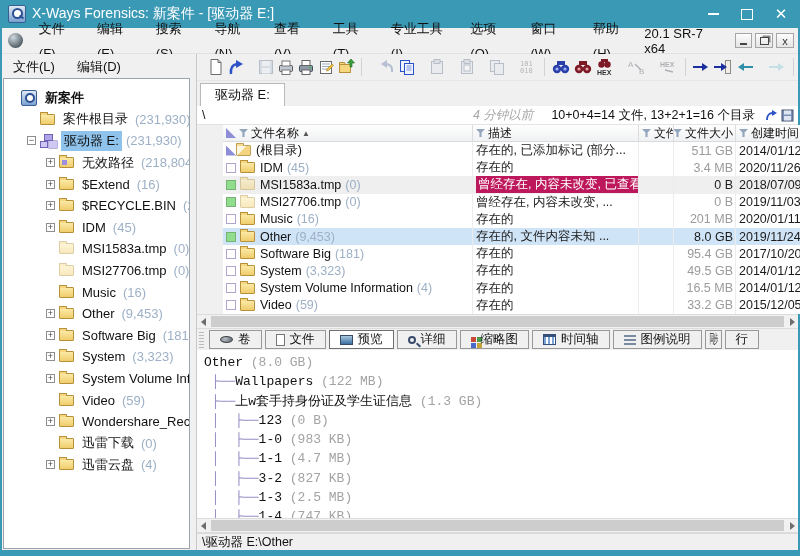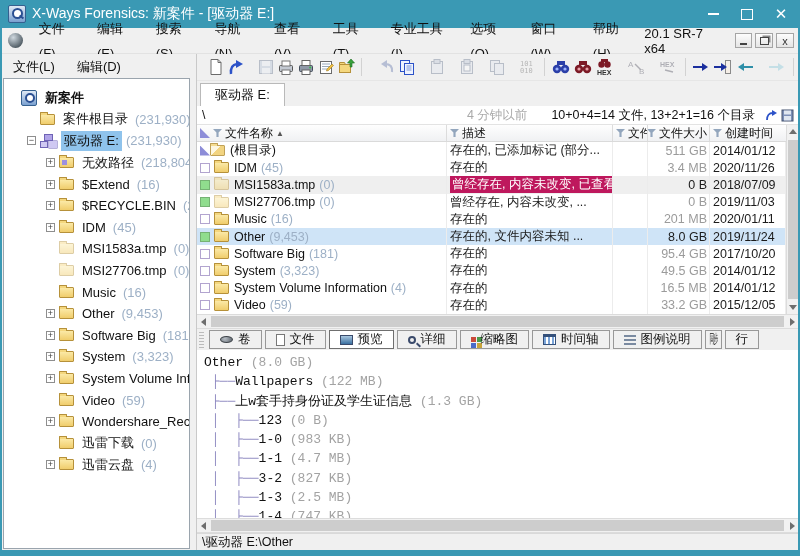--- a/index.html
+++ b/index.html
@@ -68,26 +68,26 @@
   .ti svg { display:block; }
   .tsep { width:1px; height:18px; background:#d2d2d2; margin:0 4px; }
   .dis { opacity:.38;margin-left:10px; }
 
   
   .tabrow { height:25px; background:#f0f0f0; display:flex; align-items:flex-end; padding-left:3px; flex:0 0 auto; }
   .dtab { height:23px; background:#fff; border:1px solid #b9b9b9; border-bottom:none; padding:0 14px; line-height:22px; }
 
   
   .infobar { height:19px; background:#fff; border-bottom:1px solid #e3e3e3; display:flex; align-items:center; font-size:12.5px; flex:0 0 auto; padding:0 3px 0 5px; }
-  .info-age { margin-left:auto; color:#a9a9a9; margin-right:24px; }
+  .info-age { margin-left:auto; color:#a9a9a9; margin-right:18px;font-style:italic; }
   .info-sum { color:#111; margin-right:8px; }
   .mini-ico { width:14px; height:13px; margin-left:2px; }
 
   
-  .listwrap { display:flex; flex:0 0 auto; }
+  .listwrap { display:flex; flex:0 0 auto;margin-left:26px; }
   .listcols { width:589px; }
   .lheader { height:17px; display:flex; background:linear-gradient(#fefefe,#f0f1f3); border-bottom:1px solid #dadada; font-size:12px; }
   .hc { display:flex; align-items:center; gap:3px; padding:0 2px 0 3px; border-right:1px solid #dcdcdc; overflow:hidden; white-space:nowrap; }
   .funnel { width:9px; height:8px; background:#93a6bd; clip-path:polygon(0 0,100% 0,62% 45%,62% 100%,38% 100%,38% 45%); flex:0 0 auto; }
   .tri { width:10px; height:10px; background:#8d8dd8; clip-path:polygon(0 0,0 100%,100% 100%); flex:0 0 auto; }
   .sort { font-size:8px; color:#555; }
   .w-name{width:250px;} .w-desc{width:166px;} .w-type{width:35px;} .w-size{width:62px;justify-content:flex-end;} .w-created{width:76px;border-right:none;}
   .lrow { height:17.2px; display:flex; font-size:12.5px; background:#fff; }
   .lrow.bg-gray { background:#efefef; }
   .lrow.bg-blue { background:#cfe4f7; }

